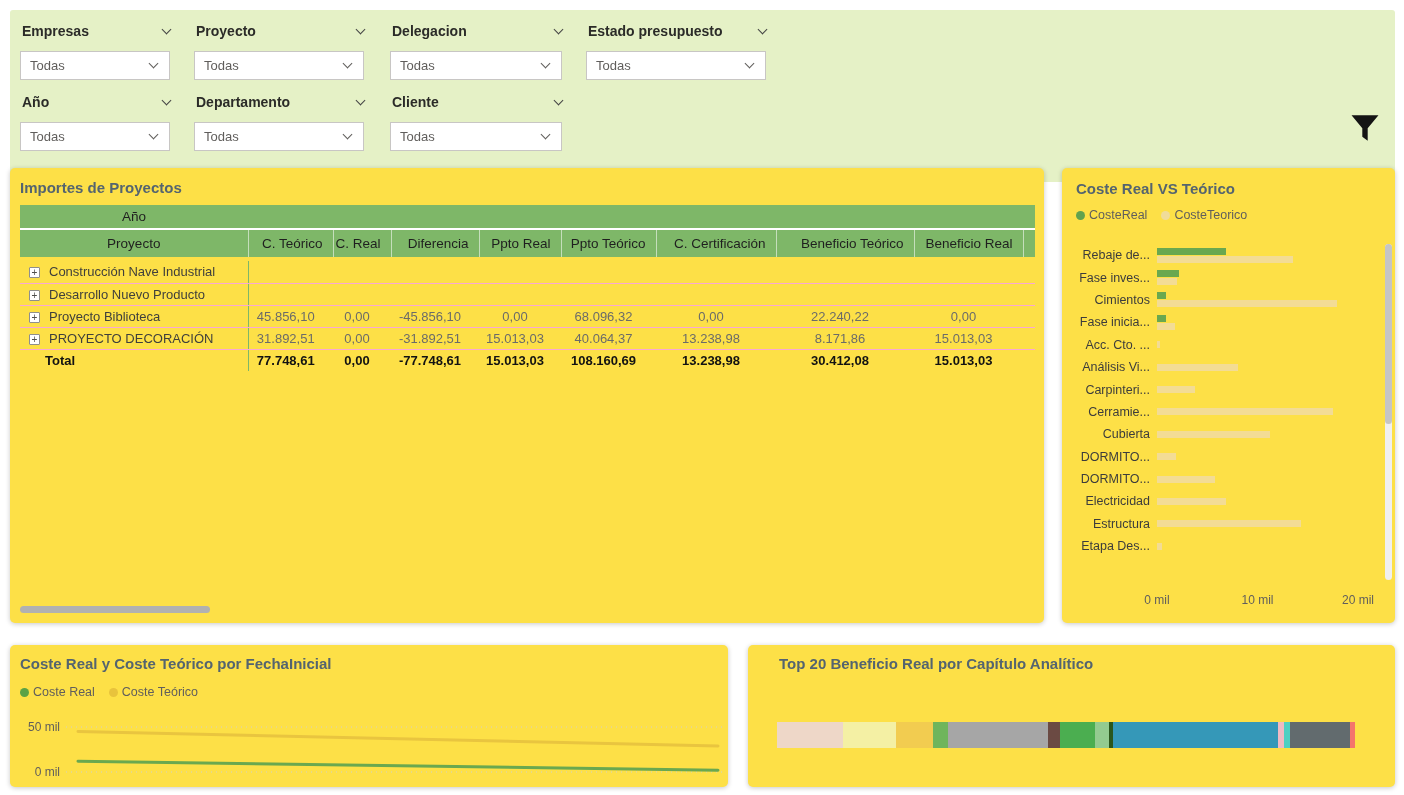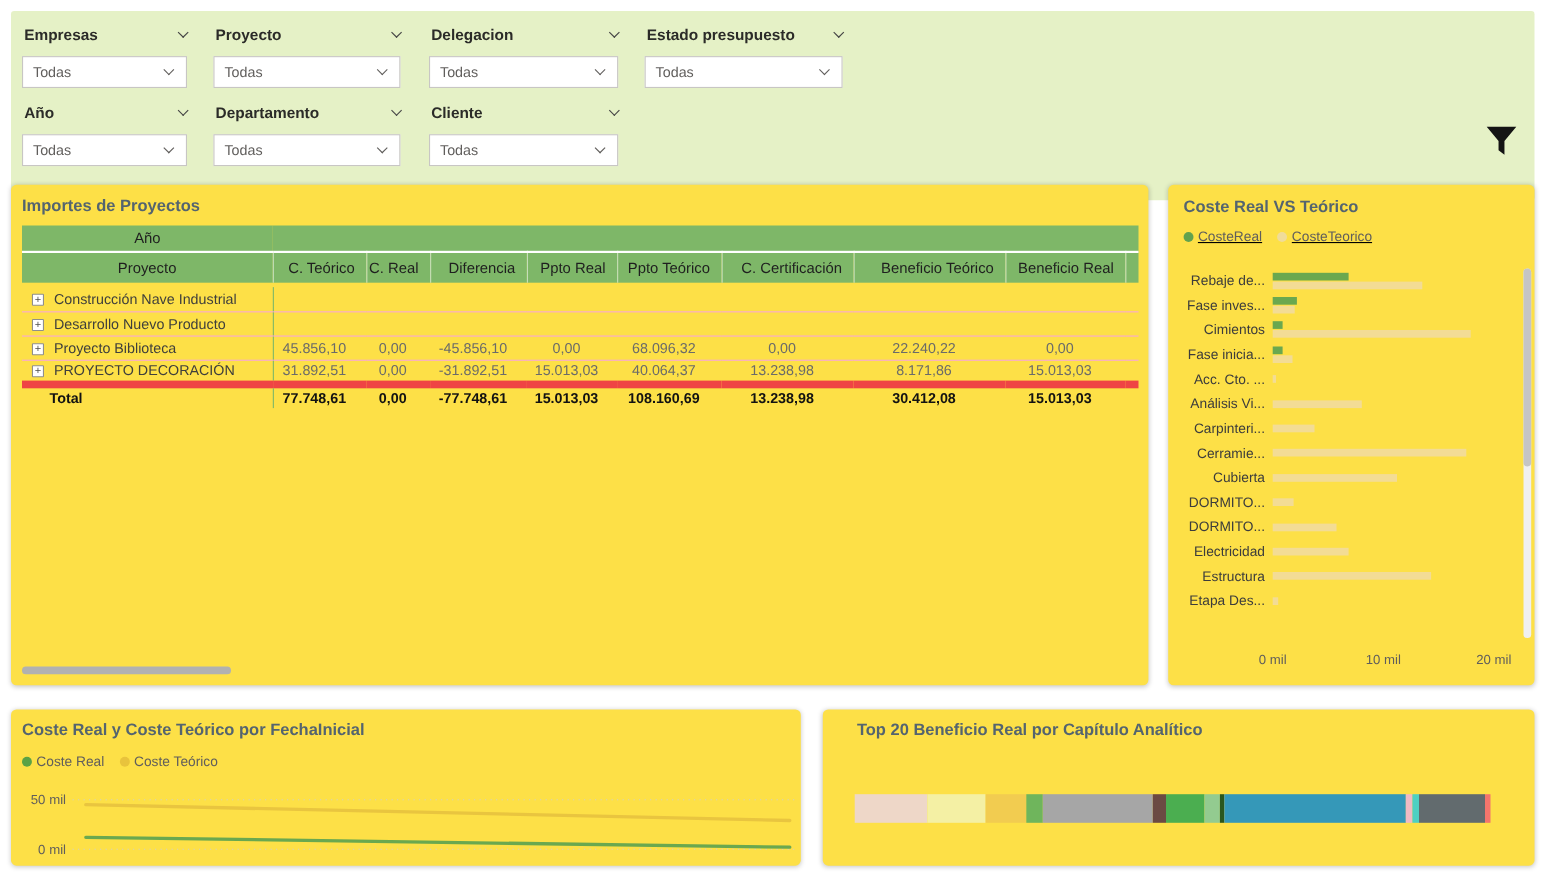--- a/index.html
+++ b/index.html
@@ -27,33 +27,33 @@
   table.matrix { border-collapse:collapse; table-layout:fixed; width:1015px; position:absolute; left:10px; top:37px; }
   table.matrix th { background:#7eb768; font-weight:400; font-size:13.5px; color:#1f1f1f; }
   tr.band1 th { height:24px; border-bottom:2px solid #fff; }
   tr.band2 th { height:28px; border-left:1px solid rgba(255,255,255,.55); }
   tr.band2 th:first-child { border-left:none; }
   th.num { text-align:right; padding-right:10px; }
   tr.spacer td { height:4px; border:none !important; }
   tbody td { height:22px; font-size:13px; border-bottom:1px solid #f9a8d4; }
   td.rowlabel { color:#3f3f3c; padding-left:6px; border-right:1px solid #7eb768; white-space:nowrap; overflow:hidden; }
   td.val { text-align:center; padding-right:10px; color:#6b6b69; white-space:nowrap;margin-top:20px; }
-  tr.total td { border-top:7px solid #ef4444; border-bottom:none; font-weight:700; color:#121212; }
+  tr.total td { border-top:1px solid #ef4444; border-bottom:none; font-weight:700; color:#121212; }
   tr.total td.rowlabel { padding-left:25px; }
   .expand { display:inline-block; width:11px; height:11px; border:1px solid #8f8f8d; border-radius:1px; background:#fff; color:#4f4f4d; font-size:10px; line-height:9px; text-align:center; margin:0 9px 0 3px; vertical-align:middle; cursor:pointer; }
   .h-scroll { position:absolute; left:10px; top:438px; width:190px; height:7px; background:#b1b1b1; border-radius:4px; cursor:pointer; }
 
   
   .bar-card { left:1062px; top:168px; width:333px; height:455px; }
   .bar-card .card-title { position:absolute; left:14px; top:12px; }
   .legend { display:flex; gap:14px; align-items:center; }
   .legend-item { display:flex; align-items:center; gap:4px; cursor:pointer; }
   .legend-dot { width:9px; height:9px; border-radius:50%; }
   .legend-text { font-size:12.5px; color:#605e5c; }
-  .bc-legend { position:absolute; left:14px; top:40px;text-decoration:underline; }
+  .bc-legend { position:absolute; left:14px; top:40px; }
   .bc-rows { position:absolute; left:0; top:76px; width:318px; }
   .bc-row { display:flex; align-items:center; height:22.4px; }
   .bc-label { width:95px; padding-right:7px; text-align:right; font-size:12.5px; color:#3c3c3c; white-space:nowrap; overflow:hidden; flex:none; }
   .bc-bars { display:flex; flex-direction:column; gap:1px; }
   .bc-bar { height:7px; cursor:pointer; }
   .bc-axis { position:absolute; top:425px; left:0; width:333px; height:16px; }
   .bc-tick { position:absolute; transform:translateX(-50%); font-size:12px; color:#605e5c; white-space:nowrap; }
   .v-track { position:absolute; right:3px; top:76px; width:7px; height:336px; background:#f0f0f0; border-radius:4px; }
   .v-thumb { position:absolute; right:0; top:0; width:7px; height:180px; background:#c5c5c5; border-radius:4px; cursor:pointer; }
 

